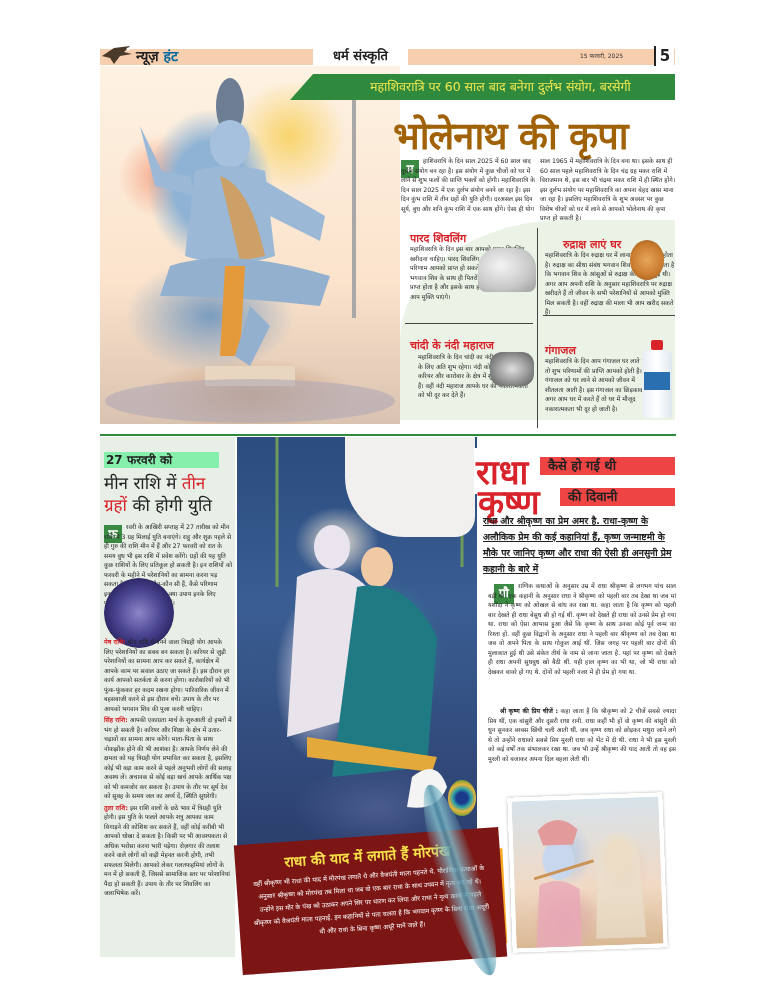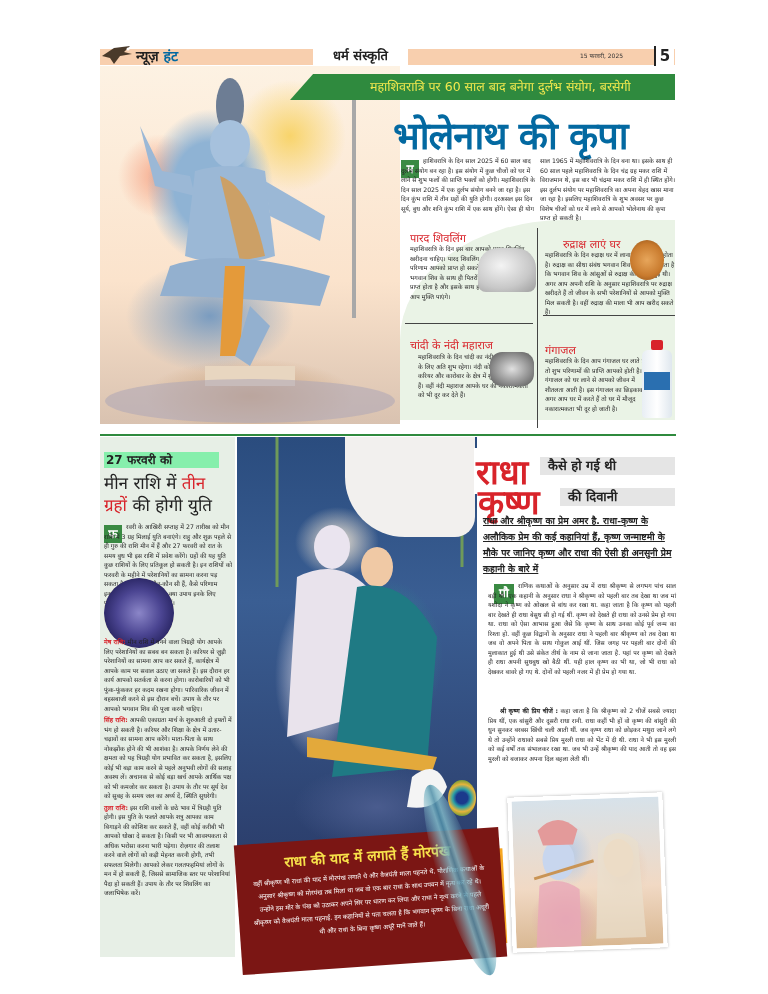--- a/index.html
+++ b/index.html
@@ -17,46 +17,46 @@
 .shiva-img{left:100px;top:66px;width:300px;height:358px;background:
  radial-gradient(ellipse 90px 110px at 110px 120px,#8fb3d4 0,#8fb3d4 40%,transparent 70%),
  radial-gradient(ellipse 120px 80px at 110px 250px,#7a9cc0 0,transparent 70%),
  radial-gradient(circle 60px at 60px 110px,#f6a88a 0,transparent 70%),
  radial-gradient(circle 80px at 190px 70px,#f8d46b 0,transparent 70%),
  radial-gradient(ellipse 140px 50px at 150px 330px,#c9a17a 0,transparent 75%),
  linear-gradient(180deg,#fdf2e3 0,#fbe3cc 60%,#d9c2b0 100%)}
 .trident{left:352px;top:78px;width:4px;height:240px;background:#a8a8a8}
 .green-band{left:290px;top:74px;width:385px;height:26px;background:#2f8a3e;clip-path:polygon(6% 0,100% 0,100% 100%,0 100%,3% 50%)}
 .green-band-text{left:370px;top:78px;font-size:12.5px;font-weight:normal;color:#f2e94e;white-space:nowrap}
-.main-title{left:393px;top:108px;font-size:38px;font-weight:bold;color:#0369a1;letter-spacing:-1px}
+.main-title{left:393px;top:108px;font-size:38px;font-weight:bold;color:#a16207;letter-spacing:-1px}
 .light-green-bg{left:400px;top:220px;width:275px;height:200px;background:#eaf3e6;border-radius:60% 0 0 0}
 .drop-cap{width:18px;height:18px;background:#3a8a43;color:#fff;font-weight:bold;font-size:12px;text-align:center;line-height:18px}
 .body-text{font-size:6.2px;line-height:9.5px;color:#222}
 .col-div{background:#444;width:1px}
-.sub-head{font-size:11px;font-weight:normal;color:#d8232a}
+.sub-head{font-size:11px;font-weight:bold;color:#d8232a}
 .prod-img{border-radius:8px}
 
 .section-rule{left:100px;top:434px;width:576px;height:2px;background:#2f8a3e}
 
 .left-col-bg{left:100px;top:437px;width:135px;height:520px;background:#e7efe6}
 .kicker{left:104px;top:452px;width:115px;height:16px;background:#86efac;font-size:12px;font-weight:bold;padding-left:2px;line-height:16px}
 .left-title{left:104px;top:472px;width:130px;font-size:17px;font-weight:normal;line-height:22px;color:#222}
 .left-title .red{color:#d8232a}
 .zodiac{left:104px;top:578px;width:70px;height:70px;border-radius:50%;background:radial-gradient(circle,#8b86c8 0,#4b4592 45%,#2e2a6a 70%,#c9a455 72%,#c9a455 76%,#2e2a6a 78%)}
 
 .rk-img{left:237px;top:437px;width:240px;height:410px;background:
  radial-gradient(ellipse 60px 50px at 100px 105px,#f3e7d4 0,transparent 70%),
  radial-gradient(ellipse 80px 110px at 150px 220px,#2d8a8d 0,transparent 70%),
  radial-gradient(ellipse 60px 120px at 80px 240px,#ede7ef 0,transparent 70%),
  radial-gradient(ellipse 120px 60px at 140px 370px,#4a5c8e 0,transparent 70%),
  linear-gradient(180deg,#2a4c7e 0,#3a5e93 40%,#2c3f6d 100%)}
 .rk-cloud{left:345px;top:437px;width:130px;height:100px;background:#f2f0ee;border-radius:0 0 20px 60px}
 
 .rk-big{font-size:34px;font-weight:bold;color:#d8232a}
-.rk-band{background:#e5e5e5;font-size:13px;font-weight:bold;color:#222;padding:0 8px;white-space:nowrap}
+.rk-band{background:#ef4444;font-size:13px;font-weight:bold;color:#222;padding:0 8px;white-space:nowrap}
 .rk-deck{left:483px;top:513px;width:196px;font-size:9.2px;font-weight:bold;line-height:16px;text-align:left;text-decoration:underline;color:#222}
 .rk-photo{left:510px;top:795px;width:155px;height:155px;transform:rotate(-2deg);border:4px solid #fff;box-shadow:0 0 3px #aaa;background:
  radial-gradient(ellipse 35px 45px at 55px 55px,#b4c9e6 0,transparent 70%),
  radial-gradient(ellipse 35px 50px at 110px 70px,#e8cbb2 0,transparent 70%),
  radial-gradient(ellipse 50px 50px at 50px 120px,#dca3a8 0,transparent 70%),
  linear-gradient(180deg,#d7e2ea 0,#f1d9c4 60%,#d9b893 100%)}
 
 .orange-back{left:240px;top:855px;width:265px;height:95px;background:#f7a823;transform:rotate(-3deg)}
 .maroon-box{left:238px;top:836px;width:265px;height:130px;background:#7b1614;transform:rotate(-4deg);padding:10px 14px}
 .maroon-title{font-size:14px;font-weight:bold;color:#f7e14a;text-align:center;margin-bottom:5px}

